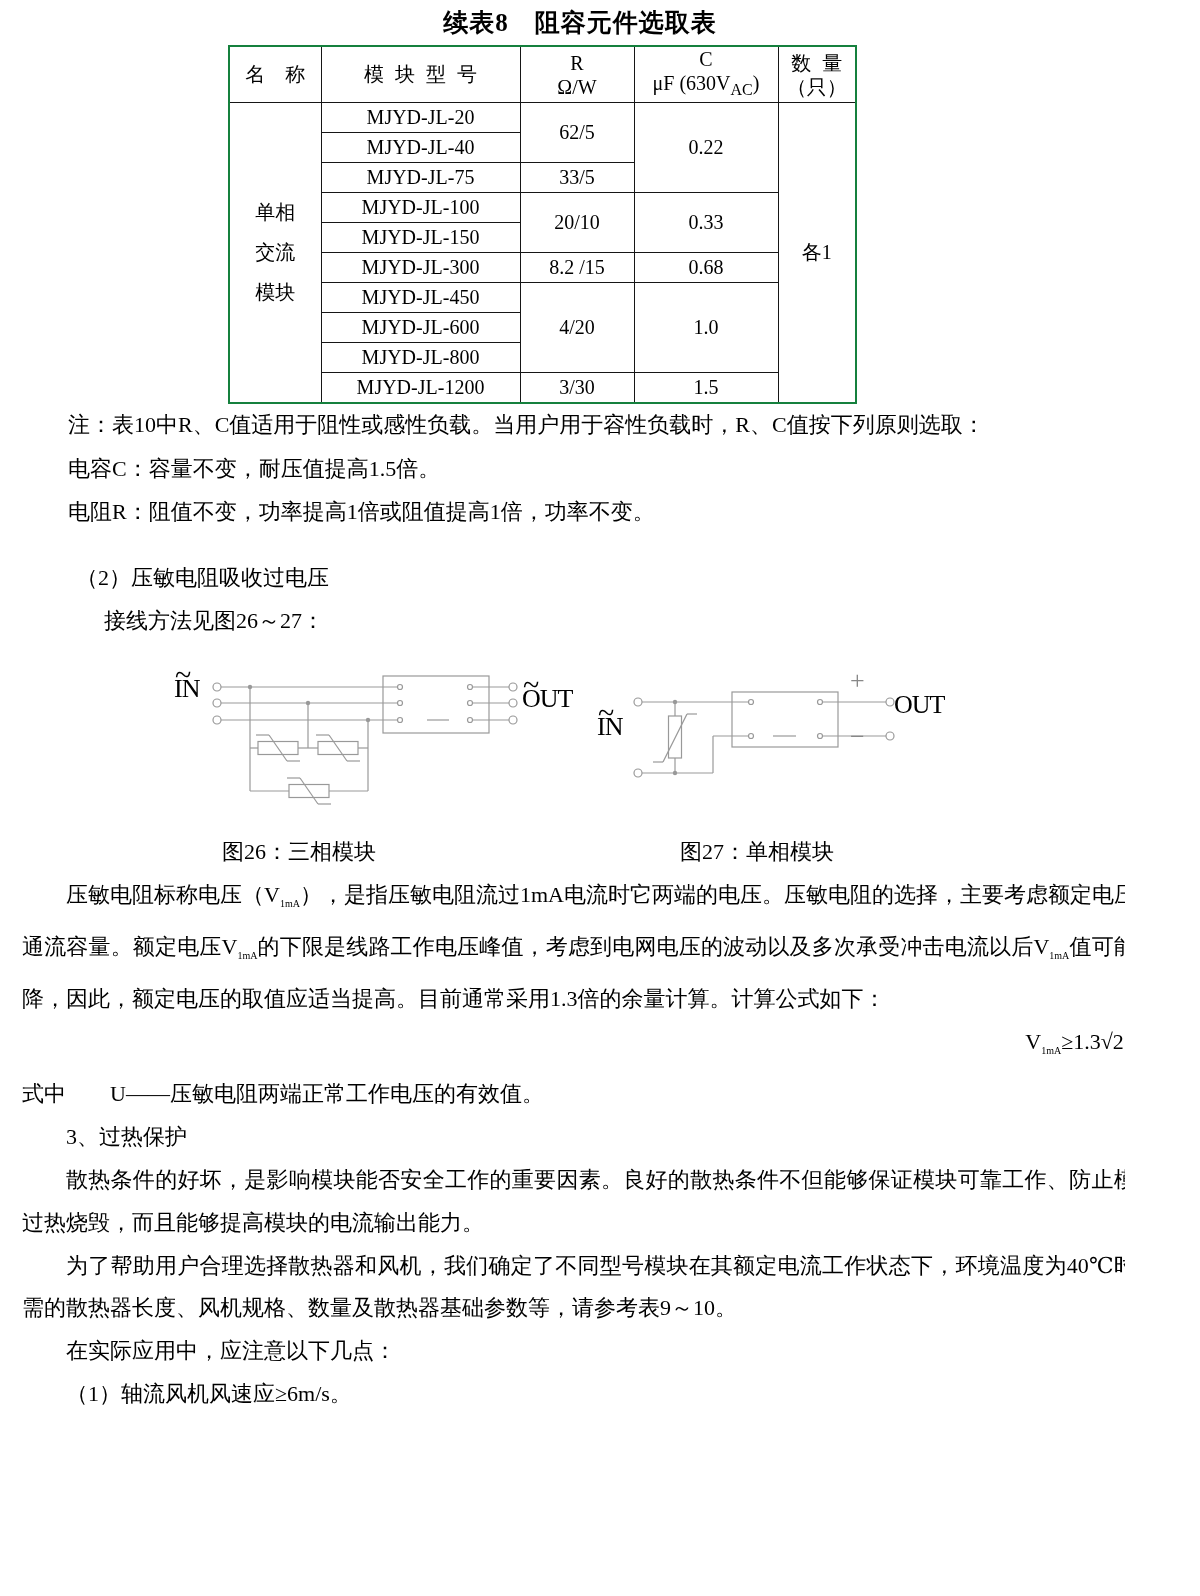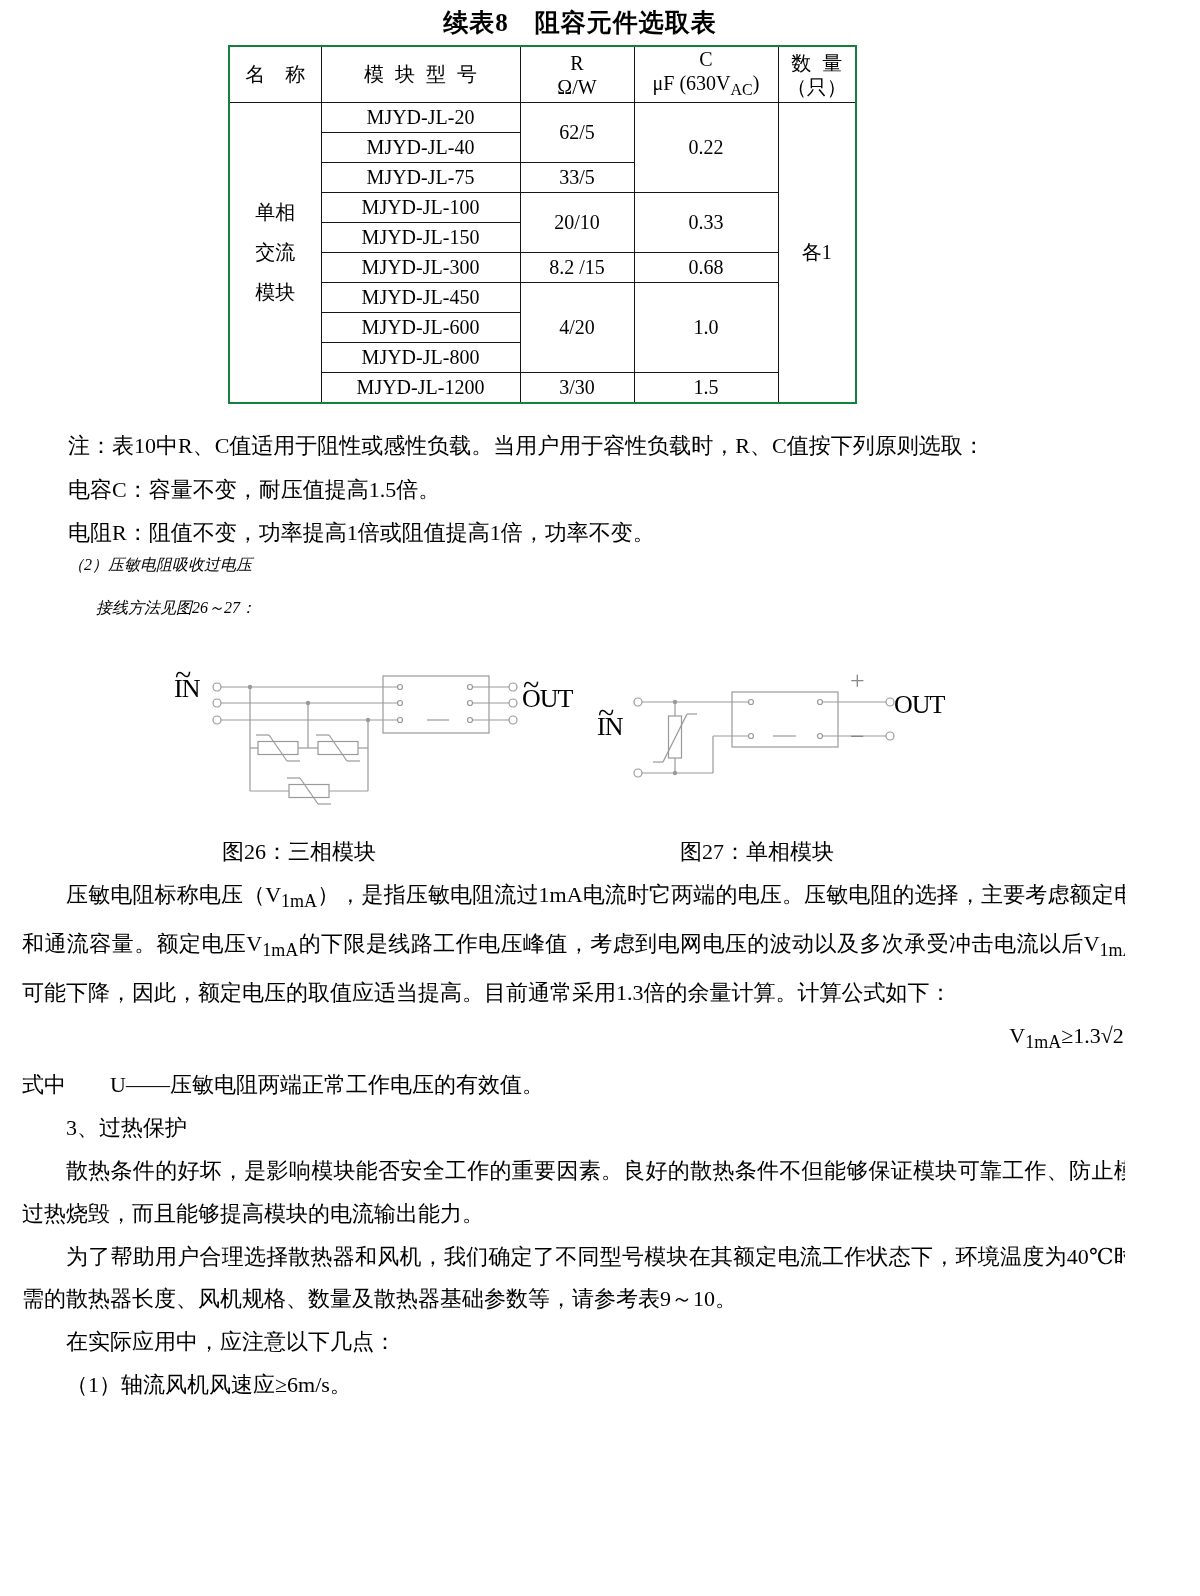--- a/index.html
+++ b/index.html
@@ -14,36 +14,36 @@
             font-weight:normal;vertical-align:middle;}
   table.sel{border:2px solid #15803d;}
   tr.head th{height:52px;}
   .hl{display:block;line-height:24px;}
   .hword{word-spacing:6px;}
   tr.drow{height:30px;}
   td.c-model{text-align:left;padding-left:12px;}
   td.c-name span{display:block;line-height:40px;}
   .ssub{font-size:16px;}
   
-  .notes{position:absolute;left:68px;top:424px;font-size:22px;}
+  .notes{position:absolute;left:68px;top:403px;font-size:22px;}
   .notes p{margin:0;line-height:43.5px;}
-  .absline{position:absolute;font-size:16px;margin:8px;font-style:italic;}
+  .absline{position:absolute;font-size:22px;margin:16px;}
   
   svg.fig{position:absolute;}
   .figlabel{position:absolute;font-size:26px;line-height:1;letter-spacing:-1px;}
   .figlabel .tld{position:absolute;top:-16px;left:1px;font-size:30px;font-style:normal;}
   .signlabel{position:absolute;font-size:26px;color:#888;line-height:1;}
   .cap{position:absolute;top:837px;font-size:22px;margin:0;}
   
   .body{position:absolute;left:22px;top:874px;width:1136px;font-size:22px;
         line-height:42.8px;text-align:justify;text-justify:inter-ideograph;}
   .body p{margin:0;text-indent:44px;}
   .body p.noind{text-indent:0;}
   .body p.formula{text-indent:88px;text-align:right;}
-  .body sub,.fsub{font-size:18px;}
+  .body sub,.fsub{font-size:10px;}
 </style>
 </head>
 <body>
 
 <div class="page">
 
   <div class="title">续表8　阻容元件选取表</div>
 
   <table class="sel">
     <colgroup>

